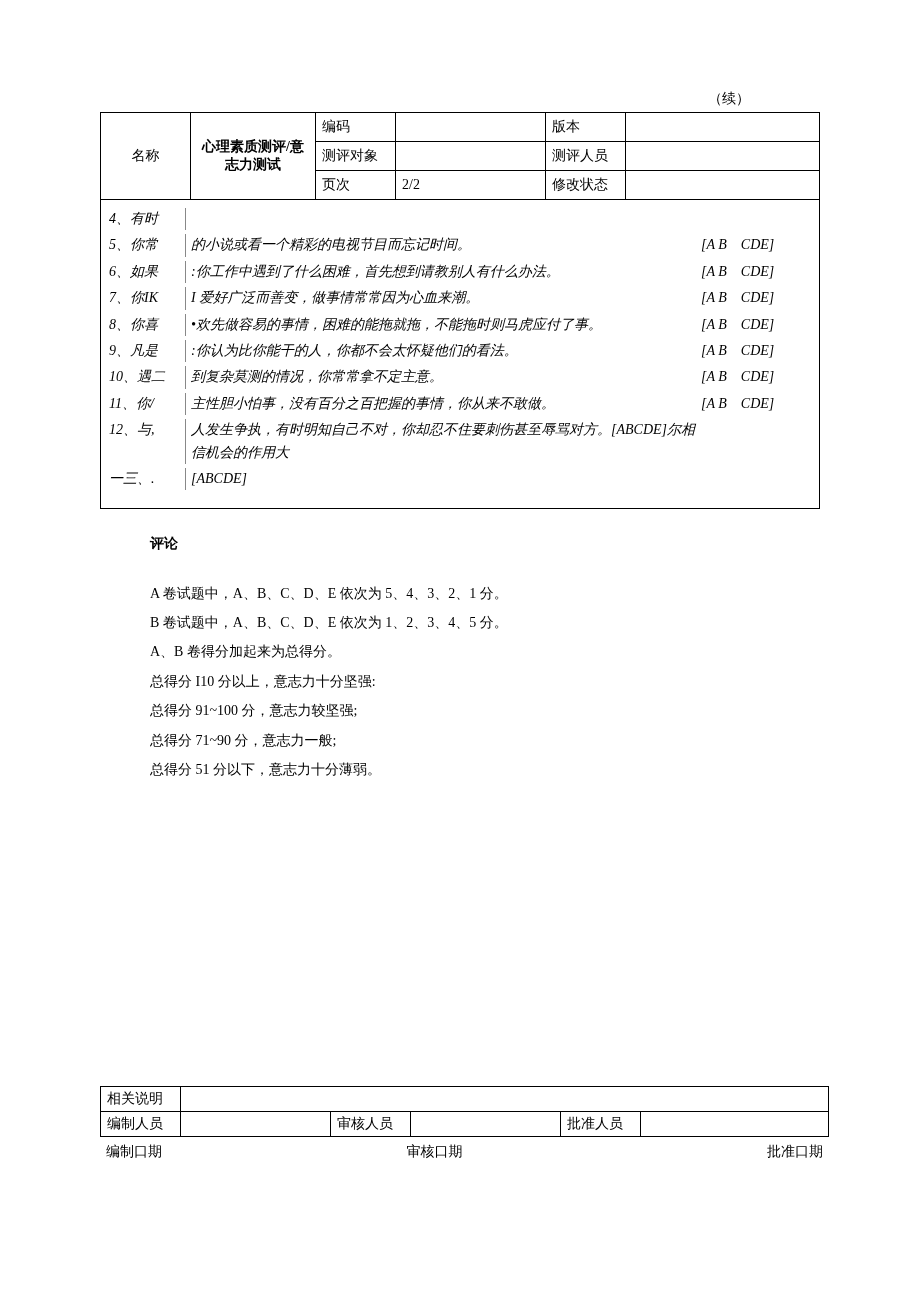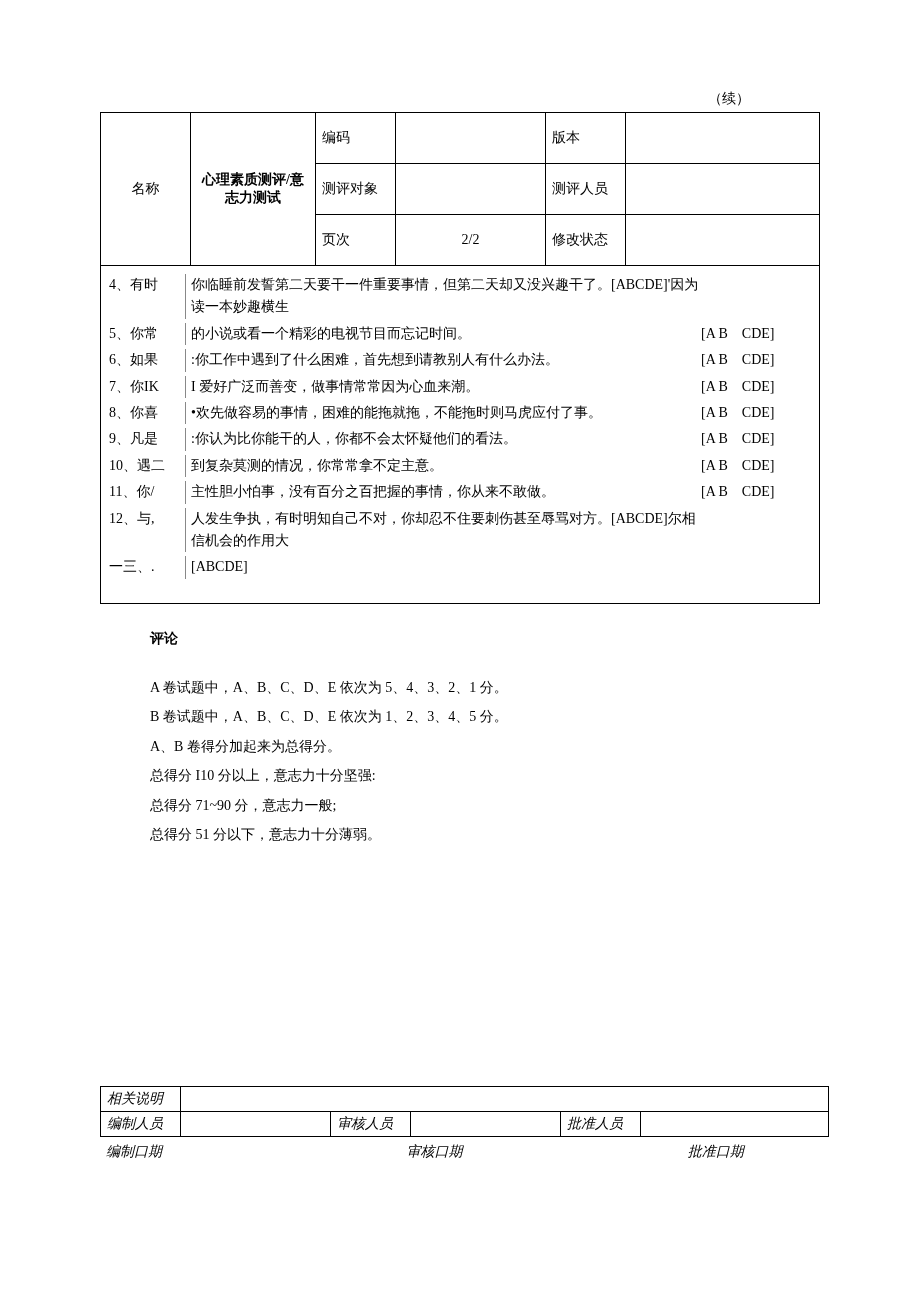--- a/index.html
+++ b/index.html
@@ -17,54 +17,54 @@
       text-align: right;
       padding-right: 70px;
       margin-bottom: 4px;
     }
     table.header {
       width: 100%;
       border-collapse: collapse;
     }
     table.header td {
       border: 1px solid #000;
-      padding: 16px 6px;
+      padding: 5px 6px;
       vertical-align: middle;
     }
     .name-col { width: 90px; text-align: center; }
     .title-col { width: 125px; text-align: center; font-weight: bold; }
     .label-col { width: 80px; }
     .val-col { width: 150px; }
     .label2-col { width: 80px; }
     .val2-col { }
     .content-box {
       border: 1px solid #000;
       border-top: none;
-      padding: 4px 8px 20px 8px;
+      padding: 4px 8px 14px 8px;
+      font-style: italic;
     }
     .q-line {
       display: flex;
       margin: 4px 0;
       line-height: 1.6;
     }
     .q-num { width: 76px; flex-shrink: 0; }
     .q-sep { width: 2px; flex-shrink: 0; border-left: 1px solid #888; margin-right: 4px; }
     .q-text { flex: 1; }
     .q-opts { width: 110px; flex-shrink: 0; text-align: left; }
     .comment-section {
       padding: 20px 50px 0 50px;
       line-height: 2.1;
     }
     .comment-title { font-weight: bold; margin-bottom: 20px; }
     .footer {
       position: absolute;
       bottom: 140px;
       left: 100px;
       right: 91px;
-      font-style: italic;
     }
     table.footer-table {
       width: 100%;
       border-collapse: collapse;
     }
     table.footer-table td {
       border: 1px solid #000;
       padding: 3px 6px;
     }
     .footer-row2 {
@@ -91,33 +91,32 @@
     <td class="val2-col"></td>
   </tr>
   <tr>
     <td class="label-col">测评对象</td>
     <td class="val-col"></td>
     <td class="label2-col">测评人员</td>
     <td class="val2-col"></td>
   </tr>
   <tr>
     <td class="label-col">页次</td>
-    <td class="val-col" style="text-align:center">2/2</td>
+    <td class="val-col" style="">2/2</td>
     <td class="label2-col">修改状态</td>
     <td class="val2-col"></td>
   </tr>
 </tbody>
   </table>
 
 <div class="content-box">
   <div id="questions-container">
       <div class="q-line">
         <div class="q-num">4、有时</div>
         <div class="q-sep"></div>
-        <div class="q-text">你临睡前发誓第二天要干一件重要事情，但第二天却又没兴趣干了。[ABCDE]'因为读一本妙趣横生</div>
         <div class="q-opts"></div>
       </div>
       <div class="q-line">
         <div class="q-num">5、你常</div>
         <div class="q-sep"></div>
         <div class="q-text">的小说或看一个精彩的电视节目而忘记时间。</div>
         <div class="q-opts">[A B　CDE]</div>
       </div>
       <div class="q-line">
         <div class="q-num">6、如果</div>
@@ -169,20 +168,21 @@
     </div>
 </div>
 
 <div class="comment-section">
   <div class="comment-title">评论</div>
   <div id="comment-lines">
       <div>A 卷试题中，A、B、C、D、E 依次为 5、4、3、2、1 分。</div>
       <div>B 卷试题中，A、B、C、D、E 依次为 1、2、3、4、5 分。</div>
       <div>A、B 卷得分加起来为总得分。</div>
       <div>总得分 I10 分以上，意志力十分坚强:</div>
+      <div>总得分 91~100 分，意志力较坚强;</div>
       <div>总得分 71~90 分，意志力一般;</div>
       <div>总得分 51 分以下，意志力十分薄弱。</div>
     </div>
 </div>
 
 <div class="footer">
   <table class="footer-table">
     <tbody>
         <tr>
       <td style="width:80px">相关说明</td>
@@ -194,15 +194,15 @@
       <td style="width:80px">审核人员</td>
       <td style="width:150px"></td>
       <td style="width:80px">批准人员</td>
       <td></td>
     </tr>
   </tbody>
     </table>
   <div class="footer-row2">
     <div>编制口期</div>
     <div style="text-align:center">审核口期</div>
-    <div style="text-align:center;padding-left:60px">批准口期</div>
+    <div style="text-align:right;padding-left:60px">批准口期</div>
   </div>
 </div>
 
 </body></html>

